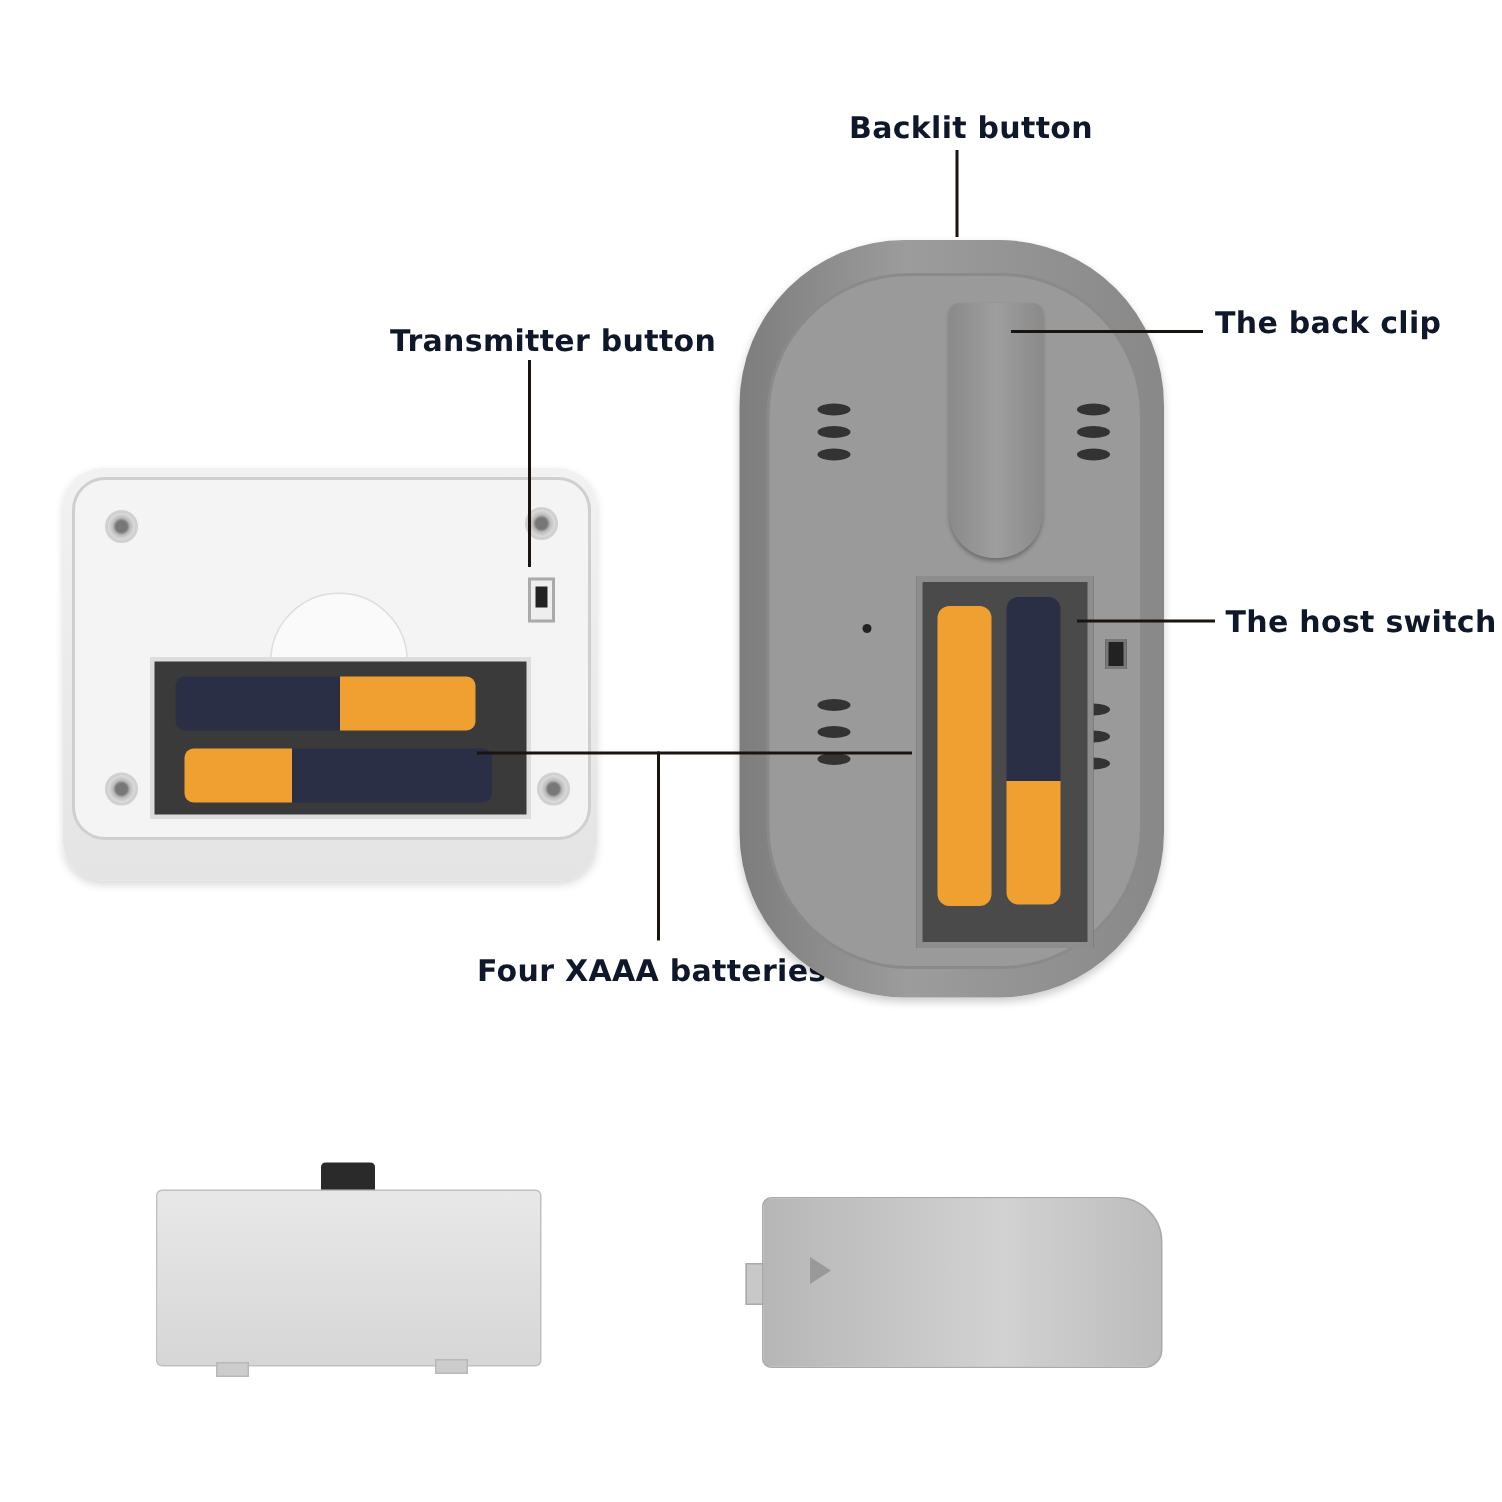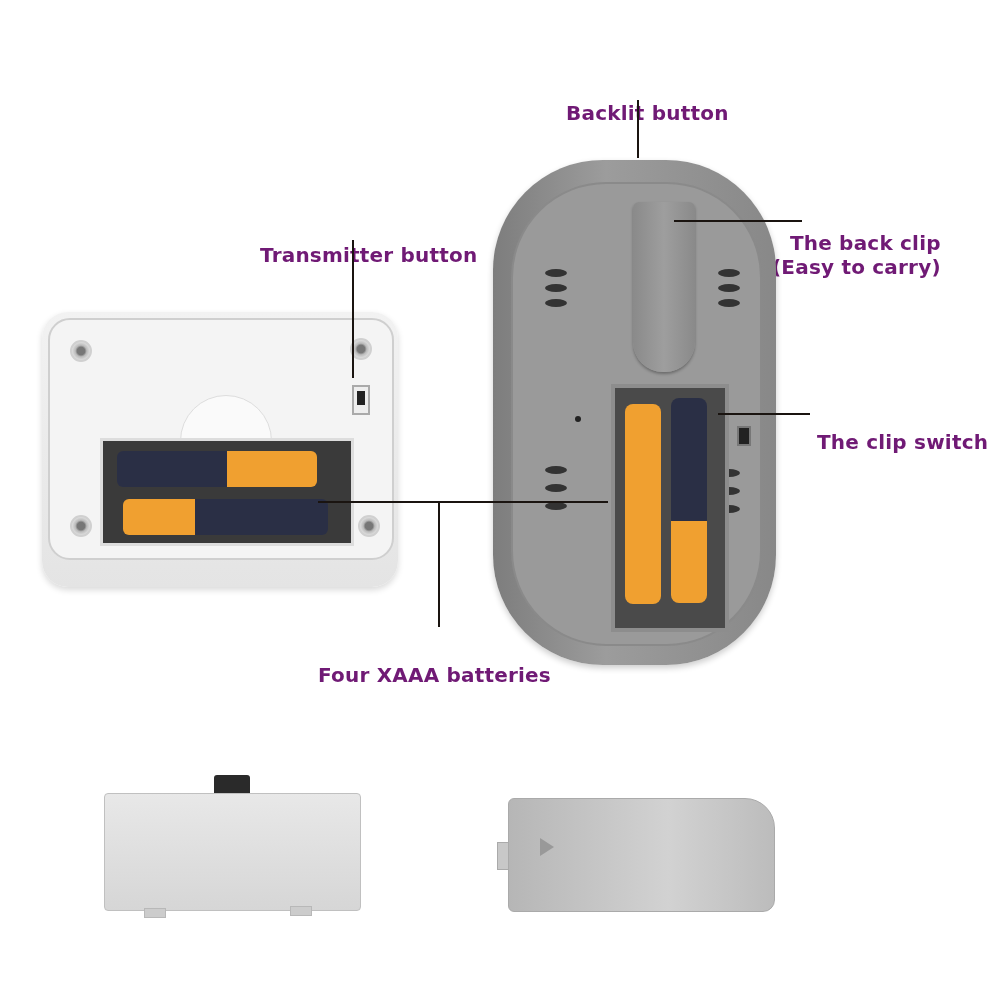--- a/index.html
+++ b/index.html
@@ -1,17 +1,17 @@
 <!DOCTYPE html>
 <html><head>
 <meta charset="utf-8">
 <style>
   html,body{margin:0;padding:0;background:#fff;}
   body{width:1001px;height:1001px;position:relative;overflow:hidden;font-family:"DejaVu Sans","Liberation Sans",sans-serif;}
-  .label{position:absolute;font-weight:bold;font-size:20px;color:#701a75;letter-spacing:0.2px;line-height:24px;white-space:nowrap;margin-top:28px;}
+  .label{position:absolute;font-weight:bold;font-size:20px;color:#0f172a;letter-spacing:0.2px;line-height:24px;white-space:nowrap;}
   .line{position:absolute;background:#1a1410;}
   
   .tx{position:absolute;left:42px;top:312px;width:356px;height:275px;border-radius:26px;background:linear-gradient(#f2f2f2,#e4e4e4);box-shadow:0 3px 6px rgba(0,0,0,.15);}
   .tx-face{position:absolute;left:6px;top:6px;width:342px;height:238px;border-radius:22px;border:2px solid #cfcfcf;background:#f4f4f4;}
   .screw{position:absolute;width:18px;height:18px;border-radius:50%;background:radial-gradient(#777 30%,#bbb 45%,#ddd 70%);border:2px solid #d0d0d0;}
   .tx-switch{position:absolute;left:302px;top:65px;width:14px;height:26px;border:2px solid #aaa;background:#eee;}
   .tx-switch::after{content:"";position:absolute;left:3px;top:4px;width:8px;height:14px;background:#222;}
   .tx-dome{position:absolute;left:130px;top:75px;width:90px;height:50px;border-radius:50px 50px 0 0;background:#fafafa;border:1px solid #ddd;}
   .tx-bay{position:absolute;left:50px;top:118px;width:248px;height:102px;background:#3a3a3a;border:3px solid #ddd;}
   .bat-h{position:absolute;height:36px;border-radius:6px;background:linear-gradient(90deg,#2a2f45 0 55%,#f0a030 55% 100%);}
@@ -31,26 +31,25 @@
   .cover1-tab{position:absolute;left:214px;top:775px;width:36px;height:20px;background:#2a2a2a;border-radius:3px 3px 0 0;}
   .cover1-foot{position:absolute;width:20px;height:8px;background:#ccc;border:1px solid #b8b8b8;}
   .cover2{position:absolute;left:508px;top:798px;width:265px;height:112px;border-radius:6px 30px 12px 6px;background:linear-gradient(90deg,#b6b6b6,#d2d2d2 60%,#bcbcbc);border:1px solid #aaa;}
   .cover2-tab{position:absolute;left:497px;top:842px;width:12px;height:26px;background:#c8c8c8;border:1px solid #aaa;}
   .cover2-arrow{position:absolute;left:540px;top:838px;width:0;height:0;border-top:9px solid transparent;border-bottom:9px solid transparent;border-left:14px solid #999;}
 </style>
 </head>
 <body>
 
 <div class="label" style="left:566px;top:73px;">Backlit button</div>
-<div class="label" style="left:778px;top:203px;text-align:right;">
+<div class="label" style="left:810px;top:203px;text-align:left;">
   <div>The back clip</div>
-  <div style="margin-left:-6px;">(Easy to carry)</div>
 </div>
 <div class="label" style="left:260px;top:215px;">Transmitter button</div>
-<div class="label" style="left:817px;top:402px;">The clip switch</div>
+<div class="label" style="left:817px;top:402px;">The host switch</div>
 <div class="label" style="left:318px;top:635px;">Four XAAA batteries</div>
 
 <div class="tx">
   <div class="tx-face">
     <div class="screw" style="left:20px;top:20px;"></div>
     <div class="screw" style="left:300px;top:18px;"></div>
     <div class="screw" style="left:20px;top:195px;"></div>
     <div class="screw" style="left:308px;top:195px;"></div>
     <div class="tx-switch"></div>
     <div class="tx-dome"></div>

